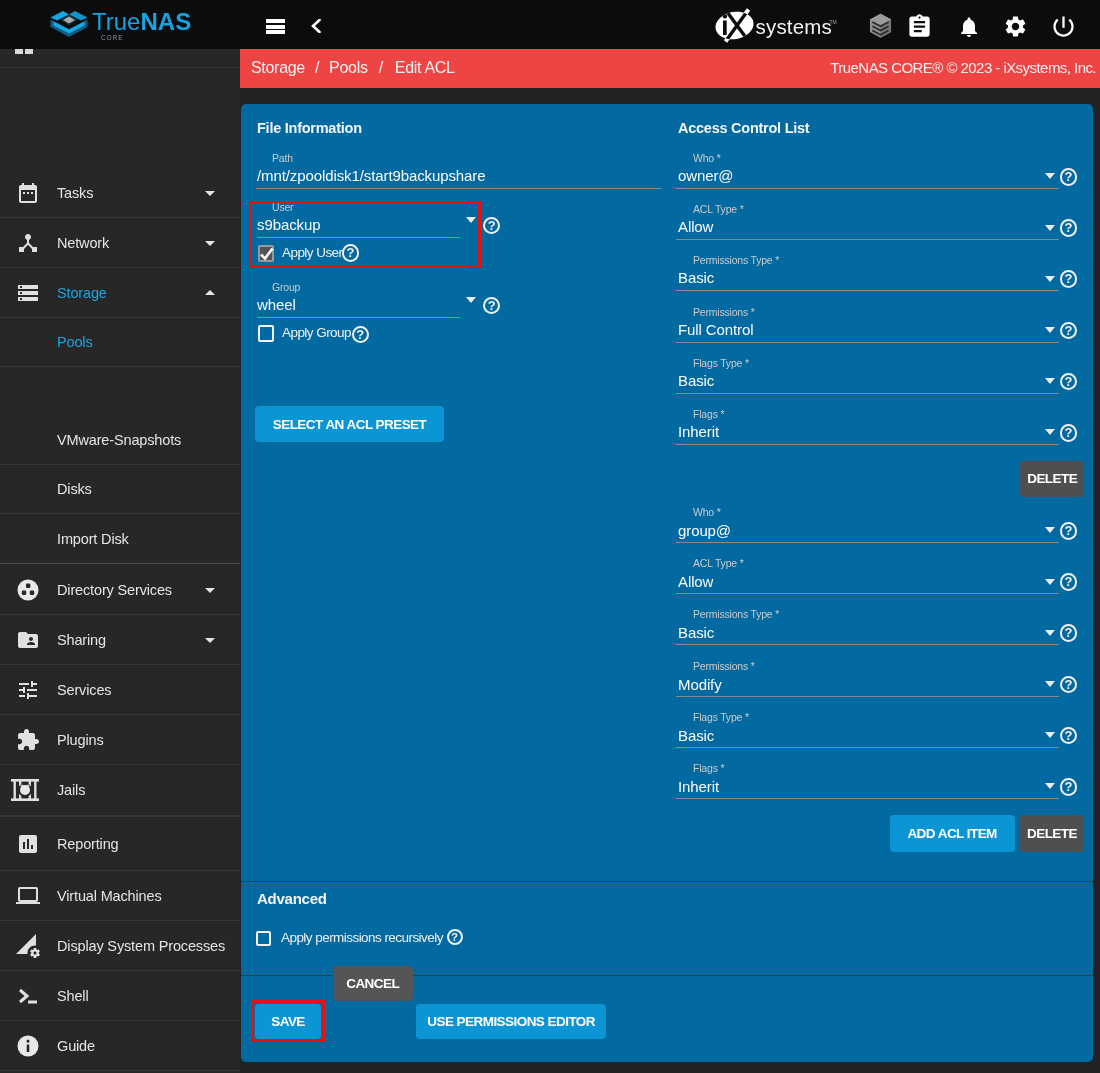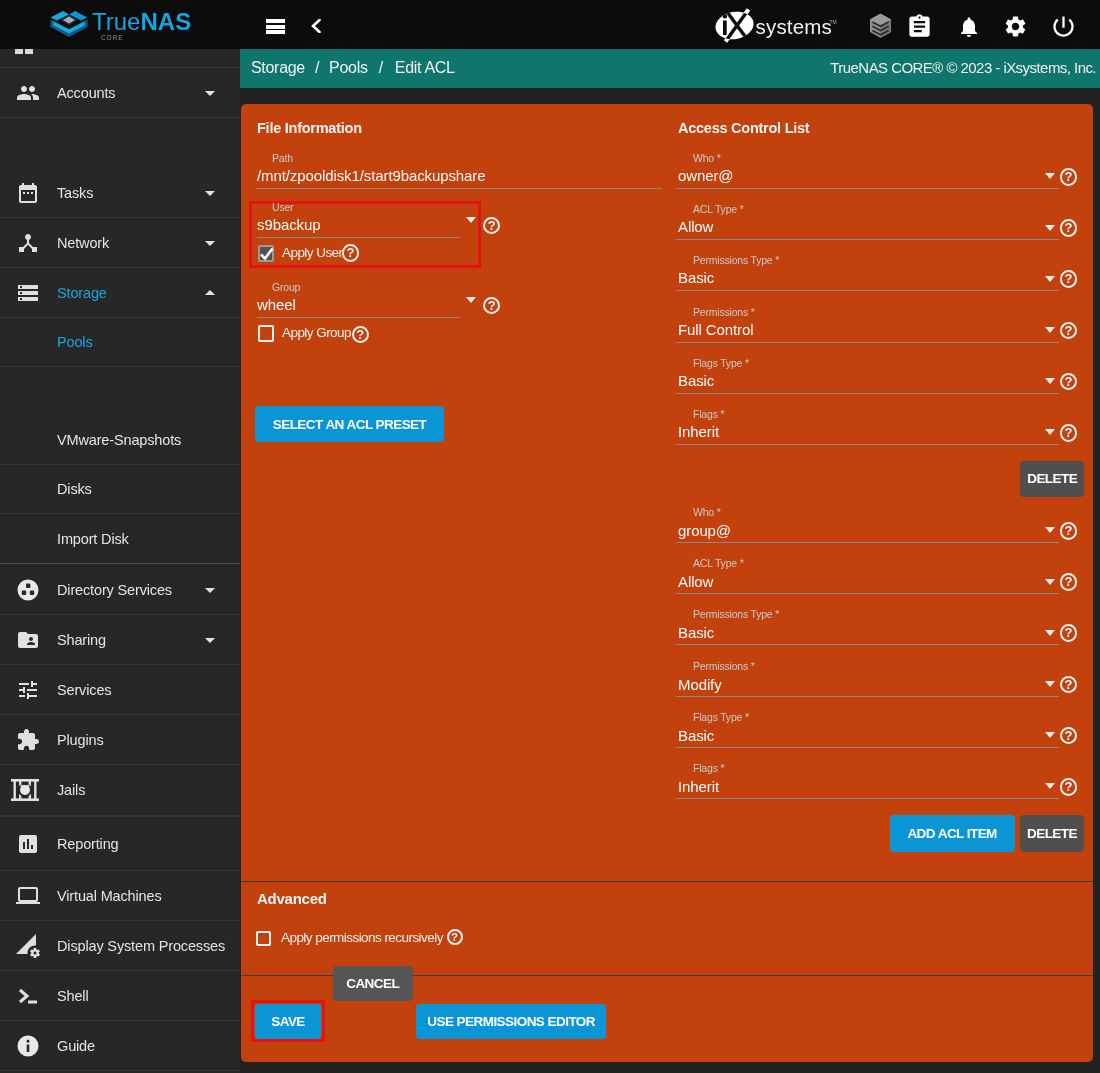--- a/index.html
+++ b/index.html
@@ -11,22 +11,22 @@
 #topbar { position:absolute; top:0; left:0; width:1100px; height:49px; background:#0c0c0c; }
 
 #sidebar { position:absolute; top:49px; left:0; width:240px; height:1024px; background:#272727; }
 .navitem { position:absolute; left:0; width:240px; border-bottom:1px solid #373737; }
 .navicon { position:absolute; left:16px; top:50%; transform:translateY(-50%); width:24px; height:24px; }
 .navtext { position:absolute; left:57px; top:50%; transform:translateY(-50%); font-size:14.5px; letter-spacing:-0.15px; color:#e4e4e4; white-space:nowrap; }
 .caret { position:absolute; right:25px; top:50%; margin-top:-2px; width:0; height:0; border-left:5px solid transparent; border-right:5px solid transparent; border-top:5px solid #e4e4e4; }
 .caret.up { border-top:none; border-bottom:5px solid #e4e4e4; margin-top:-3px; }
 .blue { color:#1da4e2 !important; }
 
-#bread { position:absolute; top:49px; left:240px; width:860px; height:39px; background:#0f766e; }
-#card { position:absolute; top:104px; left:241px; width:852px; height:958px; background:#c2410c; border-radius:5px; }
+#bread { position:absolute; top:49px; left:240px; width:860px; height:39px; background:#ef4444; }
+#card { position:absolute; top:104px; left:241px; width:852px; height:958px; background:#0369a1; border-radius:5px; }
 .h2 { position:absolute; font-size:14.5px; letter-spacing:-0.25px; font-weight:bold; color:#f5f5f5; }
 .lbl { position:absolute; font-size:10.5px; letter-spacing:-0.2px; color:#cbcbcb; white-space:nowrap;padding-left:15px; }
 .val { position:absolute; font-size:15px; letter-spacing:-0.1px; color:#fbfbfb; white-space:nowrap; }
 .ul { position:absolute; height:1px; background:#898989; }
 .arr { position:absolute; width:0; height:0; border-left:5.25px solid transparent; border-right:5.25px solid transparent; border-top:6.3px solid #ececec; }
 .help { position:absolute; width:17.5px; height:17.5px; border:2px solid #f0f0f0; border-radius:50%; color:#f0f0f0; font-size:13px; font-weight:bold; text-align:center; line-height:13.8px; }
 .btn { position:absolute; border-radius:4px; font-weight:bold; font-size:13.5px; color:#fff; display:flex; align-items:center; justify-content:center; letter-spacing:-0.55px; white-space:nowrap; }
 .bblue { background:#0b95d5; }
 .cb { position:absolute; width:16.5px; height:16.5px; border:2.4px solid #f2f2f2; border-radius:2px; }
 .cbtext { position:absolute; font-size:13.5px; letter-spacing:-0.55px; color:#f0f0f0; white-space:nowrap; }
@@ -221,27 +221,20 @@
       </svg>
 
     <svg class="abs" style="left:1049.5px;top:13.3px" width="27" height="27" viewBox="0 0 24 24">
         <path fill="#fff" d="M13 3h-2v10h2V3zm4.83 2.17l-1.42 1.42C17.99 7.86 19 9.81 19 12c0 3.87-3.13 7-7 7s-7-3.13-7-7c0-2.19 1.01-4.14 2.58-5.42L6.17 5.17C4.23 6.82 3 9.26 3 12c0 4.97 4.03 9 9 9s9-4.03 9-9c0-2.74-1.23-5.18-3.17-6.83z"></path>
       </svg>
   </div>
   <div id="sidebar">
     <div class="abs" style="left:15px;top:0;width:8px;height:5px;background:#d9d9d9"></div>
     <div class="abs" style="left:25px;top:0;width:8px;height:5px;background:#d9d9d9"></div>
     <div class="abs" style="left:0;top:18px;width:240px;height:1px;background:#373737"></div>
-    <div class="navitem" style="top:19px;height:50px">
-      <svg class="navicon" viewBox="0 0 24 24">
-          <path fill="#e0e0e0" d="M16 11c1.66 0 2.99-1.34 2.99-3S17.66 5 16 5c-1.66 0-3 1.34-3 3s1.34 3 3 3zm-8 0c1.66 0 2.99-1.34 2.99-3S9.66 5 8 5C6.34 5 5 6.34 5 8s1.34 3 3 3zm0 2c-2.33 0-7 1.17-7 3.5V19h14v-2.5c0-2.33-4.67-3.5-7-3.5zm8 0c-.29 0-.62.02-.97.05 1.16.84 1.97 1.97 1.97 3.45V19h6v-2.5c0-2.33-4.67-3.5-7-3.5z"></path>
-        </svg>
-      <div class="navtext">Accounts</div>
-        <div class="caret"></div>
-    </div>
     <div class="navitem" style="top:119px;height:50px">
       <svg class="navicon" viewBox="0 0 24 24">
           <path fill="#e0e0e0" d="M9 11H7v2h2v-2zm4 0h-2v2h2v-2zm4 0h-2v2h2v-2zm2-7h-1V2h-2v2H8V2H6v2H5c-1.11 0-1.99.9-1.99 2L3 20c0 1.1.89 2 2 2h14c1.1 0 2-.9 2-2V6c0-1.1-.9-2-2-2zm0 16H5V9h14v11z"></path>
         </svg>
       <div class="navtext">Tasks</div>
         <div class="caret"></div>
     </div>
     <div class="navitem" style="top:169px;height:50px">
       <svg class="navicon" viewBox="0 0 24 24">
           <path fill="#e0e0e0" d="M17 16l-4-4V8.82C14.16 8.4 15 7.3 15 6c0-1.66-1.34-3-3-3S9 4.34 9 6c0 1.3.84 2.4 2 2.82V12l-4 4H3v5h5v-3.05l4-4.2 4 4.2V21h5v-5h-4z"></path>

